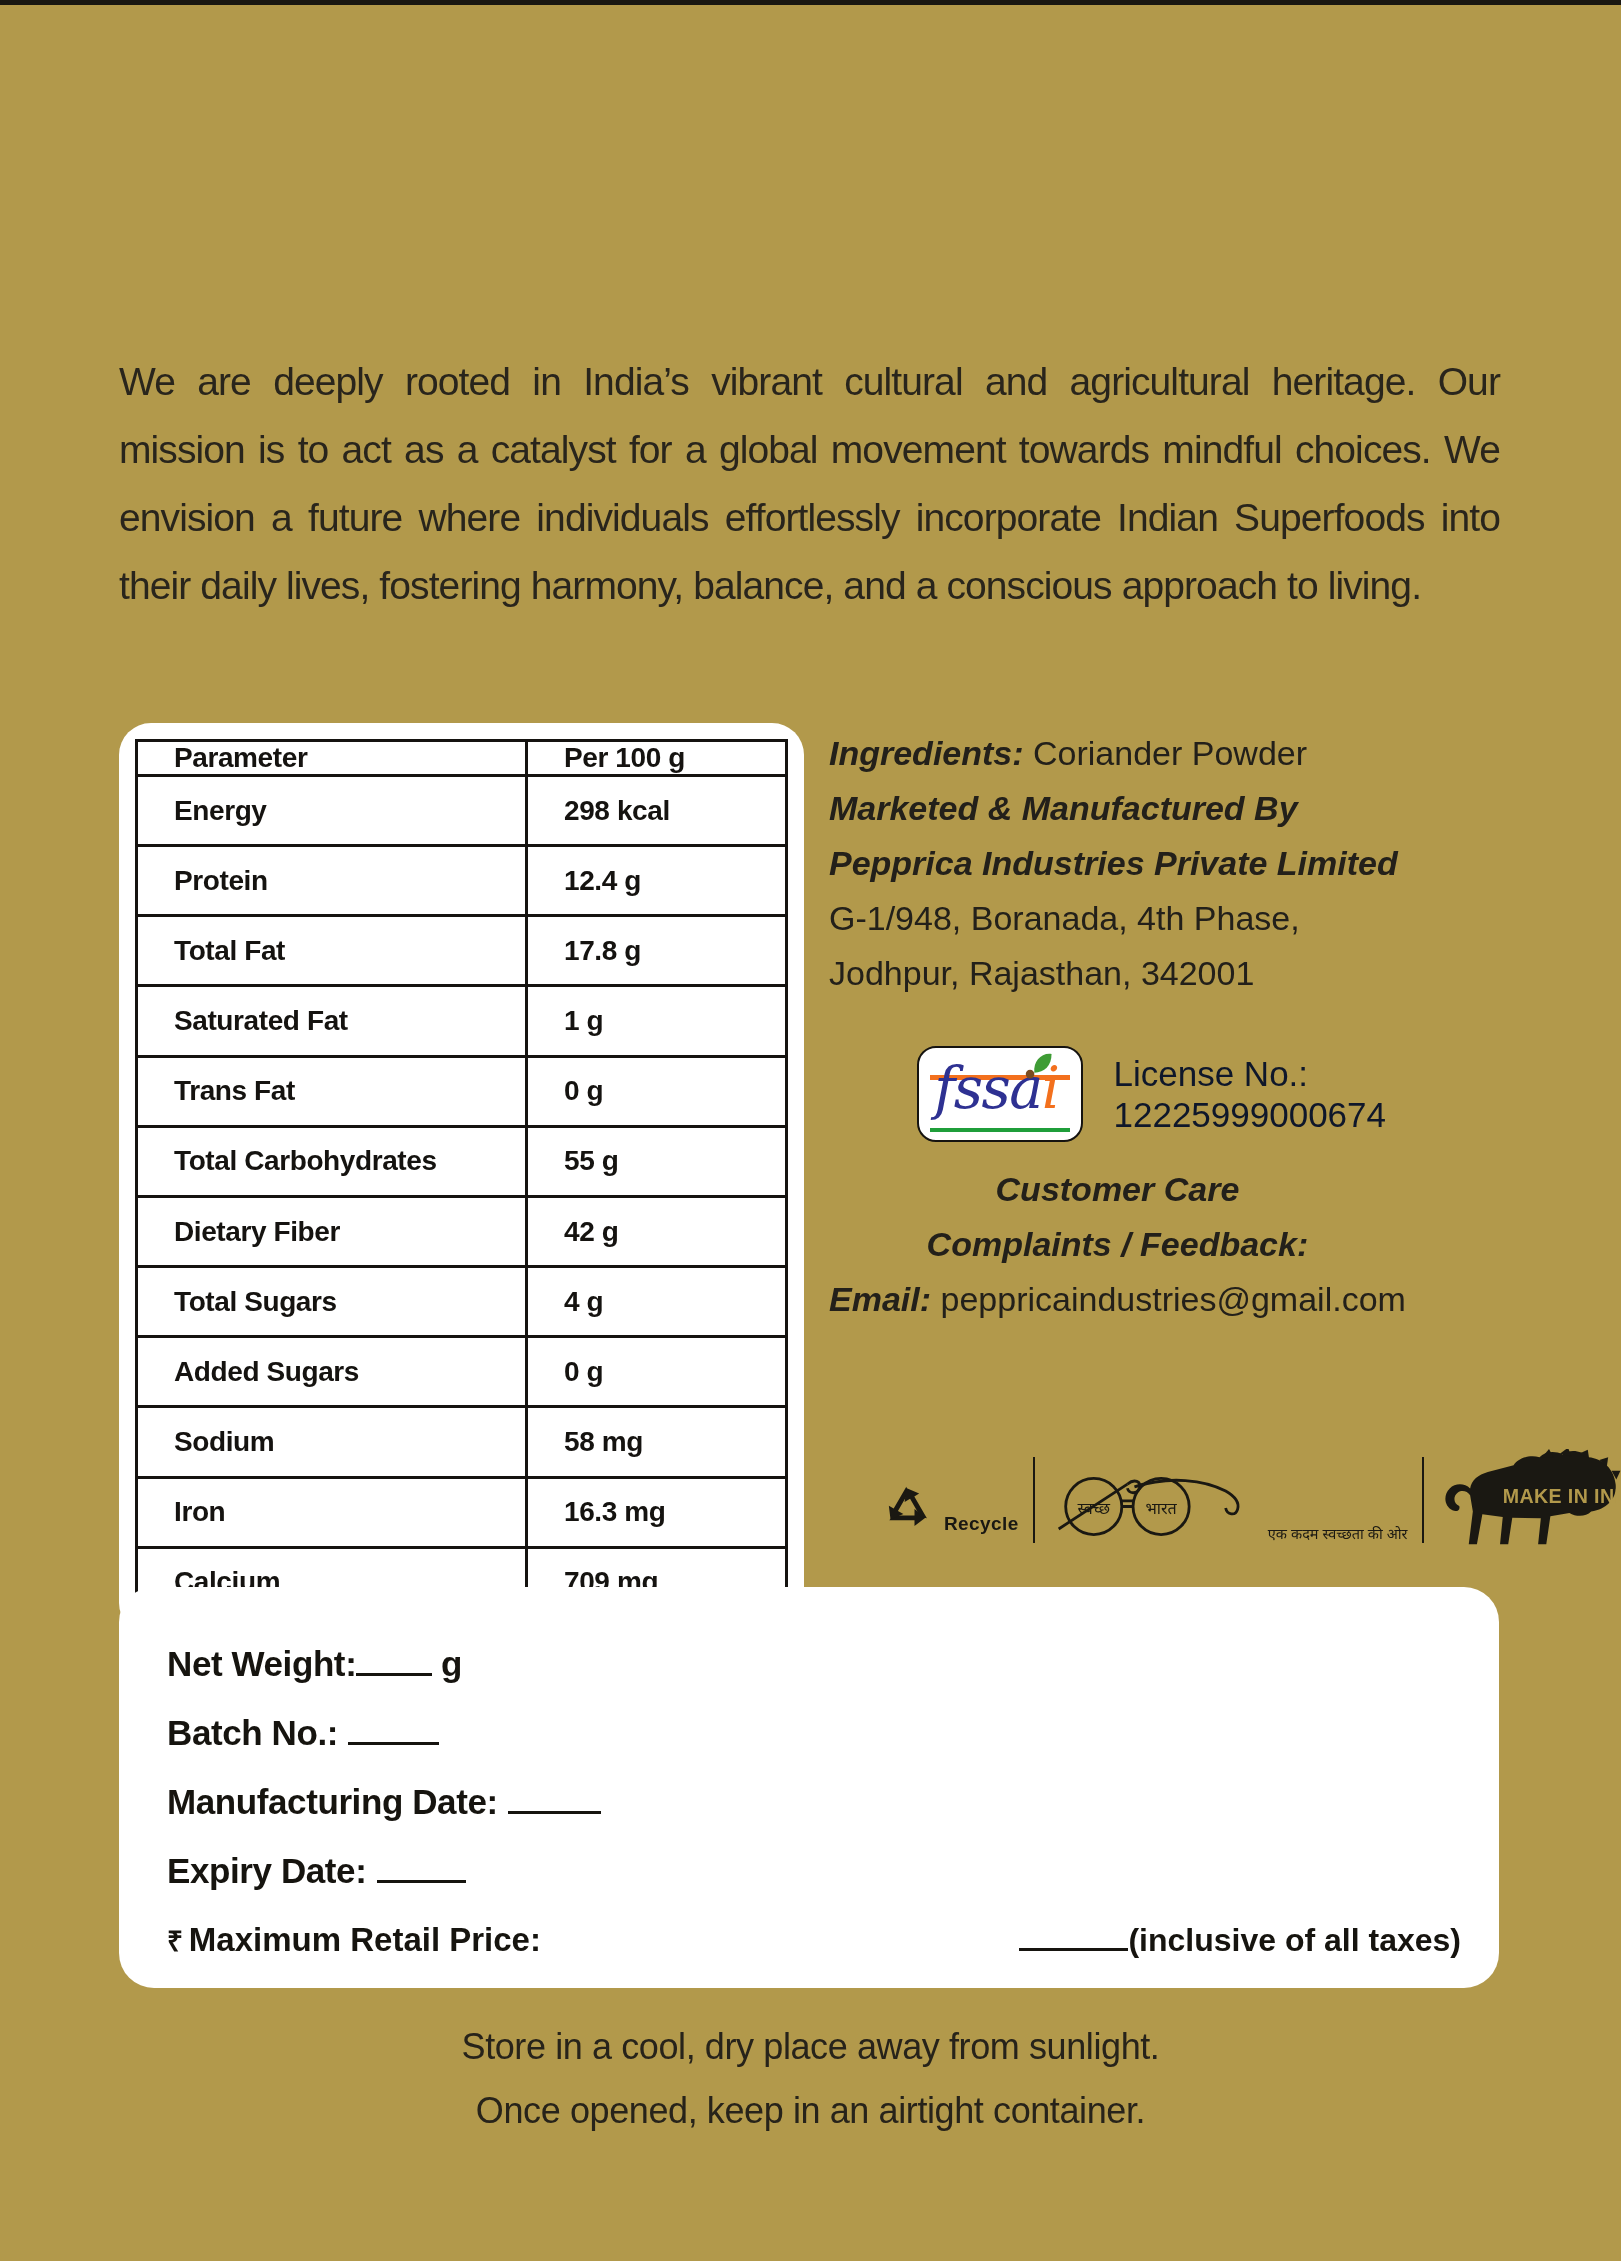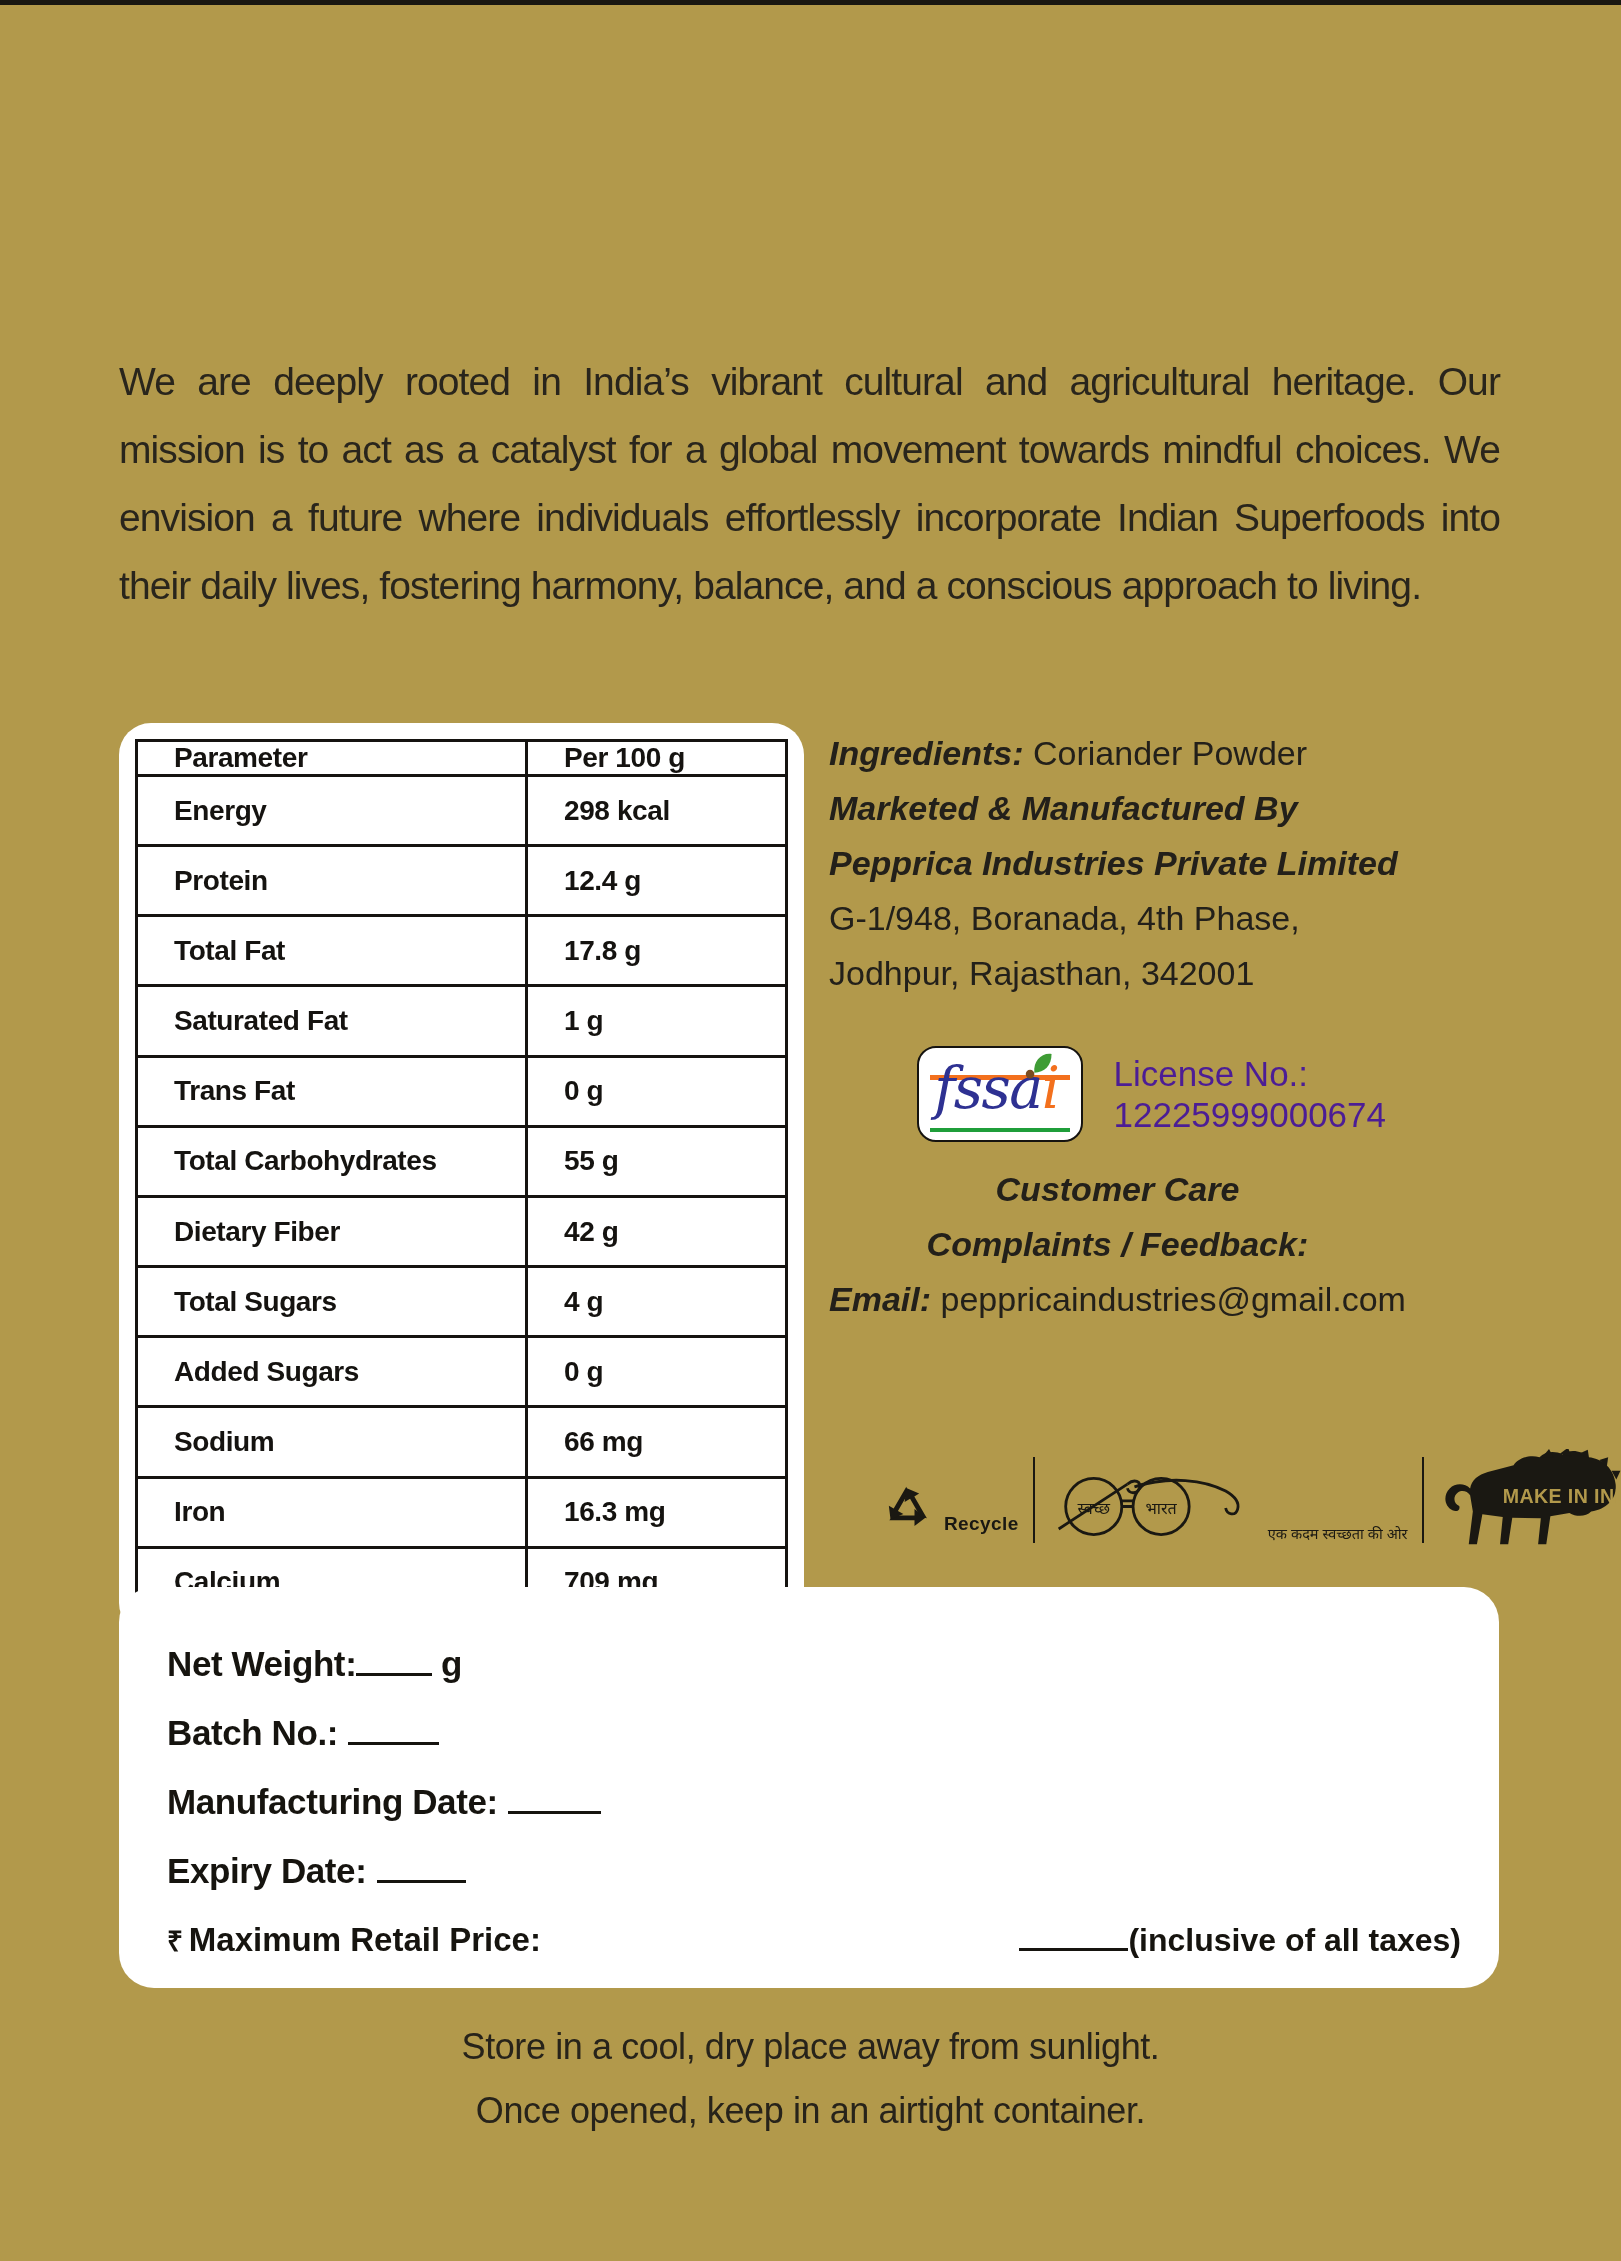--- a/index.html
+++ b/index.html
@@ -42,21 +42,21 @@
   }
   .fssai-bar-top { position:absolute; left:11px; right:11px; top:27px; height:5.1px; background:#f3701d; z-index:1; }
   .fssai-bar-bottom { position:absolute; left:11px; right:11px; bottom:8px; height:4.4px; background:#1f9e3a; z-index:1; }
   .fssai-word {
     position:absolute; left:0; right:7.3px; top:-2.9px; z-index:2; text-align:center;
     font-family:"DejaVu Serif", serif; font-style:italic;
     font-size:57px; line-height:87px; color:#2e3192; letter-spacing:-1.5px;
   }
   .fssai-i { color:#f3701d; }
   .fssai-leaf { position:absolute; top:2.9px; right:28px; z-index:3; }
-  .license { margin-left:30.5px; font-size:35px; line-height:41px; color:#4c1d95; }
+  .license { margin-left:30.5px; font-size:35px; line-height:41px; color:#0f172a; }
 
   
   .care { position:absolute; left:829px; top:1162px;text-align:center; }
   .cline { margin:0; font-size:34px; line-height:55px; color:#23201a; }
 
   
   .badges { position:absolute; left:871px; top:1445px; width:633px; height:109px; display:flex; align-items:center; }
   .vsep { width:2.2px; height:86px; background:#1a1812; margin:0 14.5px; flex:none; align-self:center; }
   .badge { display:flex; flex-direction:row; align-items:flex-end; justify-content:center; flex:none; }
   .badge-label { font-size:19px; font-weight:700; color:#1a1812; margin-top:1.5px; letter-spacing:0.4px; }
@@ -144,21 +144,21 @@
           <tr>
             <td>Total Sugars</td>
             <td>4 g</td>
           </tr>
           <tr>
             <td>Added Sugars</td>
             <td>0 g</td>
           </tr>
           <tr>
             <td>Sodium</td>
-            <td>66 mg</td>
+            <td>58 mg</td>
           </tr>
           <tr>
             <td>Iron</td>
             <td>16.3 mg</td>
           </tr>
           <tr>
             <td>Calcium</td>
             <td>709 mg</td>
           </tr>
         </tbody>

